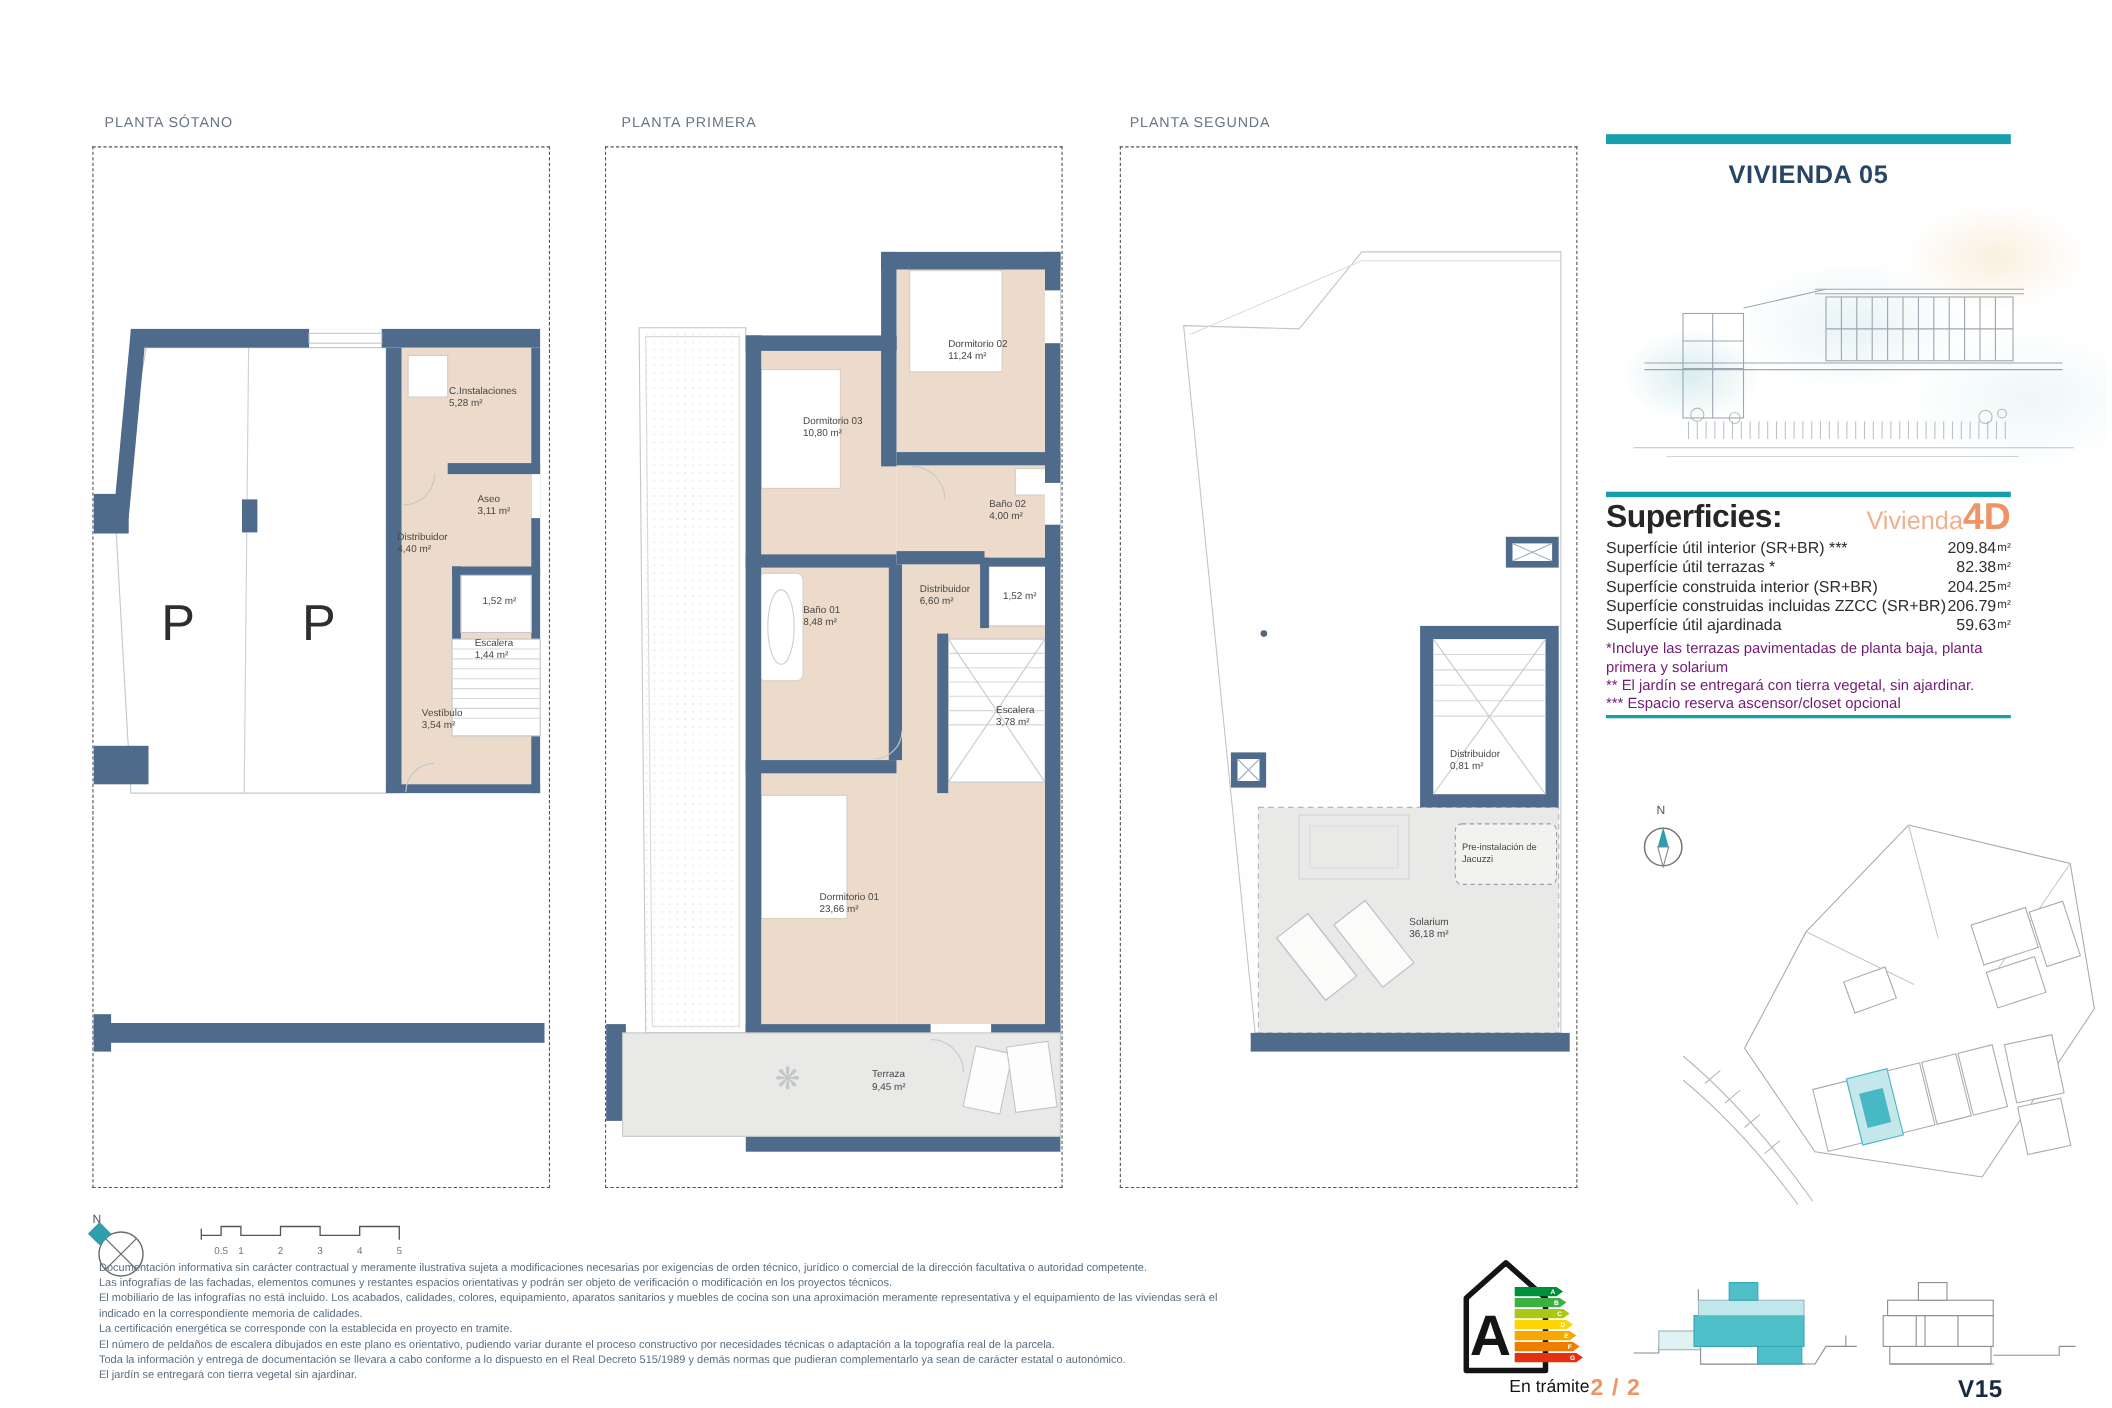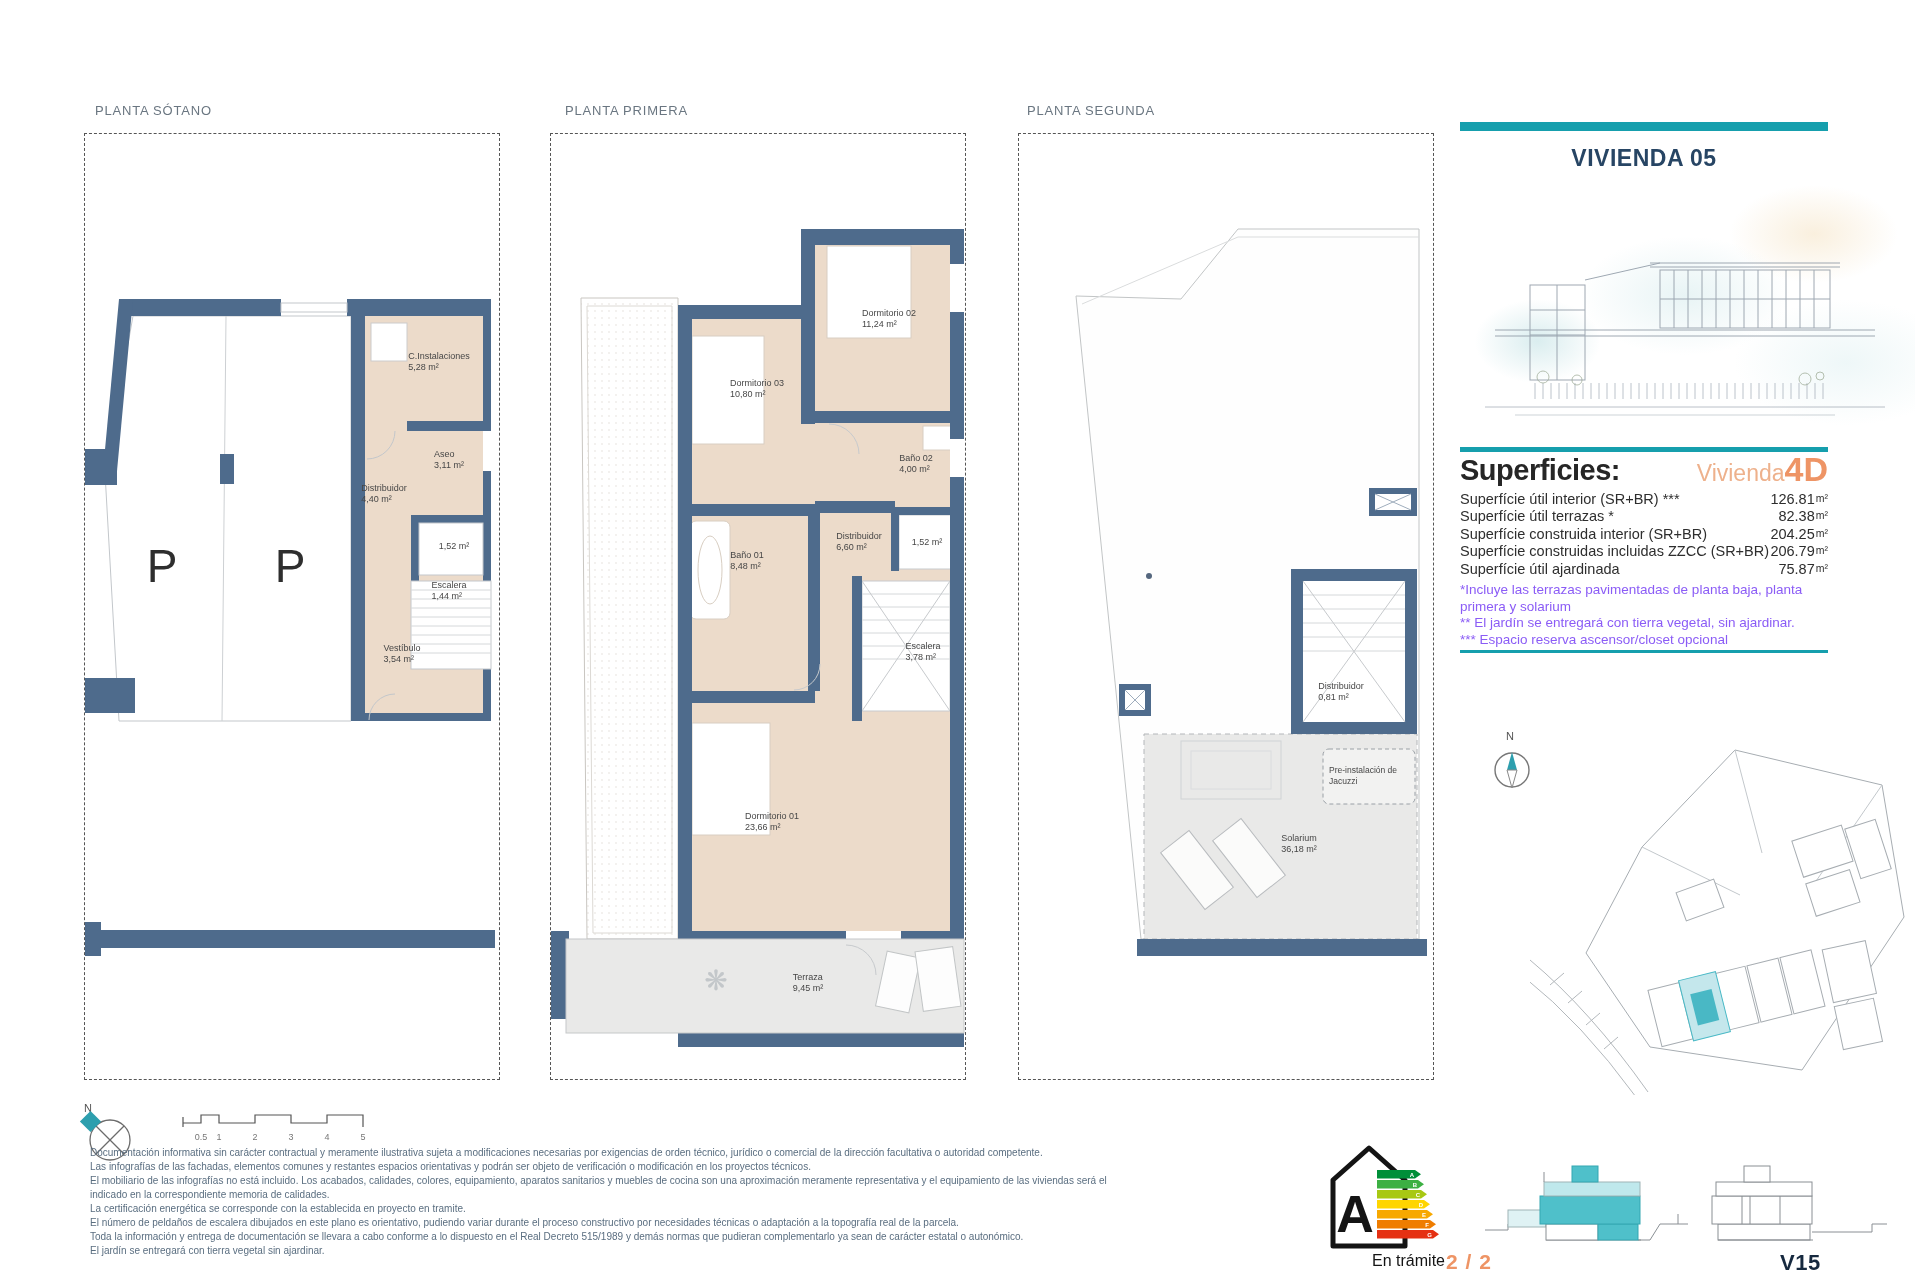--- a/index.html
+++ b/index.html
@@ -25,21 +25,21 @@
      radial-gradient(120px 70px at 78% 22%, rgba(240,214,168,.38), transparent 70%),
      radial-gradient(160px 90px at 85% 70%, rgba(190,225,228,.26), transparent 70%)}
   .sup-head{position:absolute;left:1460px;top:454px;width:368px;display:flex;align-items:flex-end;justify-content:space-between}
   .sup-head .h{font-size:29px;font-weight:bold;color:#262626;letter-spacing:-.5px}
   .sup-head .viv{font-size:23px;color:#eeb18c}
   .sup-head .code{font-size:34px;font-weight:bold;color:#ee9465;line-height:30px}
   .sup-rows{position:absolute;left:1460px;top:491px;width:368px;font-size:14.5px;color:#2e2e2e}
   .srow{display:flex;justify-content:space-between;height:17.4px;align-items:baseline}
   .srow .u{font-size:10.5px;position:relative;top:-2px;margin-left:1px}
   .srow .v{white-space:nowrap}
-  .notes{position:absolute;left:1460px;top:582px;width:368px;font-size:13.5px;line-height:16.5px;color:#8b5cf6}
+  .notes{position:absolute;left:1460px;top:582px;width:368px;font-size:13.5px;line-height:16.5px;color:#701a75}
   .legal{position:absolute;left:90px;top:1146px;font-size:10px;line-height:14px;color:#5a6e80}
   .legal div{white-space:nowrap}
   .pageind{position:absolute;left:1446px;top:1250px;font-size:21px;font-weight:bold;color:#ee9465;letter-spacing:1px}
   .sheet{position:absolute;left:1780px;top:1250px;font-size:22px;font-weight:bold;color:#16293f;letter-spacing:.5px}
   .entramite{position:absolute;left:1325px;top:1252px;width:120px;text-align:right;font-size:16px;color:#141414}
   .tick{position:absolute;font-size:9px;color:#777;transform:translateX(-50%)}
 </style>
 </head>
 <body>
 
@@ -317,37 +317,37 @@
 </div>
 
 <div class="tealbar" style="top:447px;height:5px"></div>
 <div class="sup-head">
   <span class="h">Superficies:</span>
   <span><span class="viv">Vivienda</span><span class="code">4D</span></span>
 </div>
 <div class="sup-rows">
   <div class="srow">
       <span>Superfície útil interior (SR+BR) ***</span>
-      <span class="v"><span>126.81</span><span class="u">m²</span></span>
+      <span class="v"><span>209.84</span><span class="u">m²</span></span>
     </div>
   <div class="srow">
       <span>Superfície útil terrazas *</span>
       <span class="v"><span>82.38</span><span class="u">m²</span></span>
     </div>
   <div class="srow">
       <span>Superfície construida interior (SR+BR)</span>
       <span class="v"><span>204.25</span><span class="u">m²</span></span>
     </div>
   <div class="srow">
       <span>Superfície construidas incluidas ZZCC (SR+BR)</span>
       <span class="v"><span>206.79</span><span class="u">m²</span></span>
     </div>
   <div class="srow">
       <span>Superfície útil ajardinada</span>
-      <span class="v"><span>75.87</span><span class="u">m²</span></span>
+      <span class="v"><span>59.63</span><span class="u">m²</span></span>
     </div>
 </div>
 <div class="notes">
   <div>*Incluye las terrazas pavimentadas de planta baja, planta primera y solarium</div>
   <div>** El jardín se entregará con tierra vegetal, sin ajardinar.</div>
   <div>*** Espacio reserva ascensor/closet opcional</div>
 </div>
 <div class="tealbar" style="top:650px;height:3px"></div>
 
 <svg class="abs" style="left:1488px;top:728px" width="50" height="70" viewBox="0 0 50 70">

